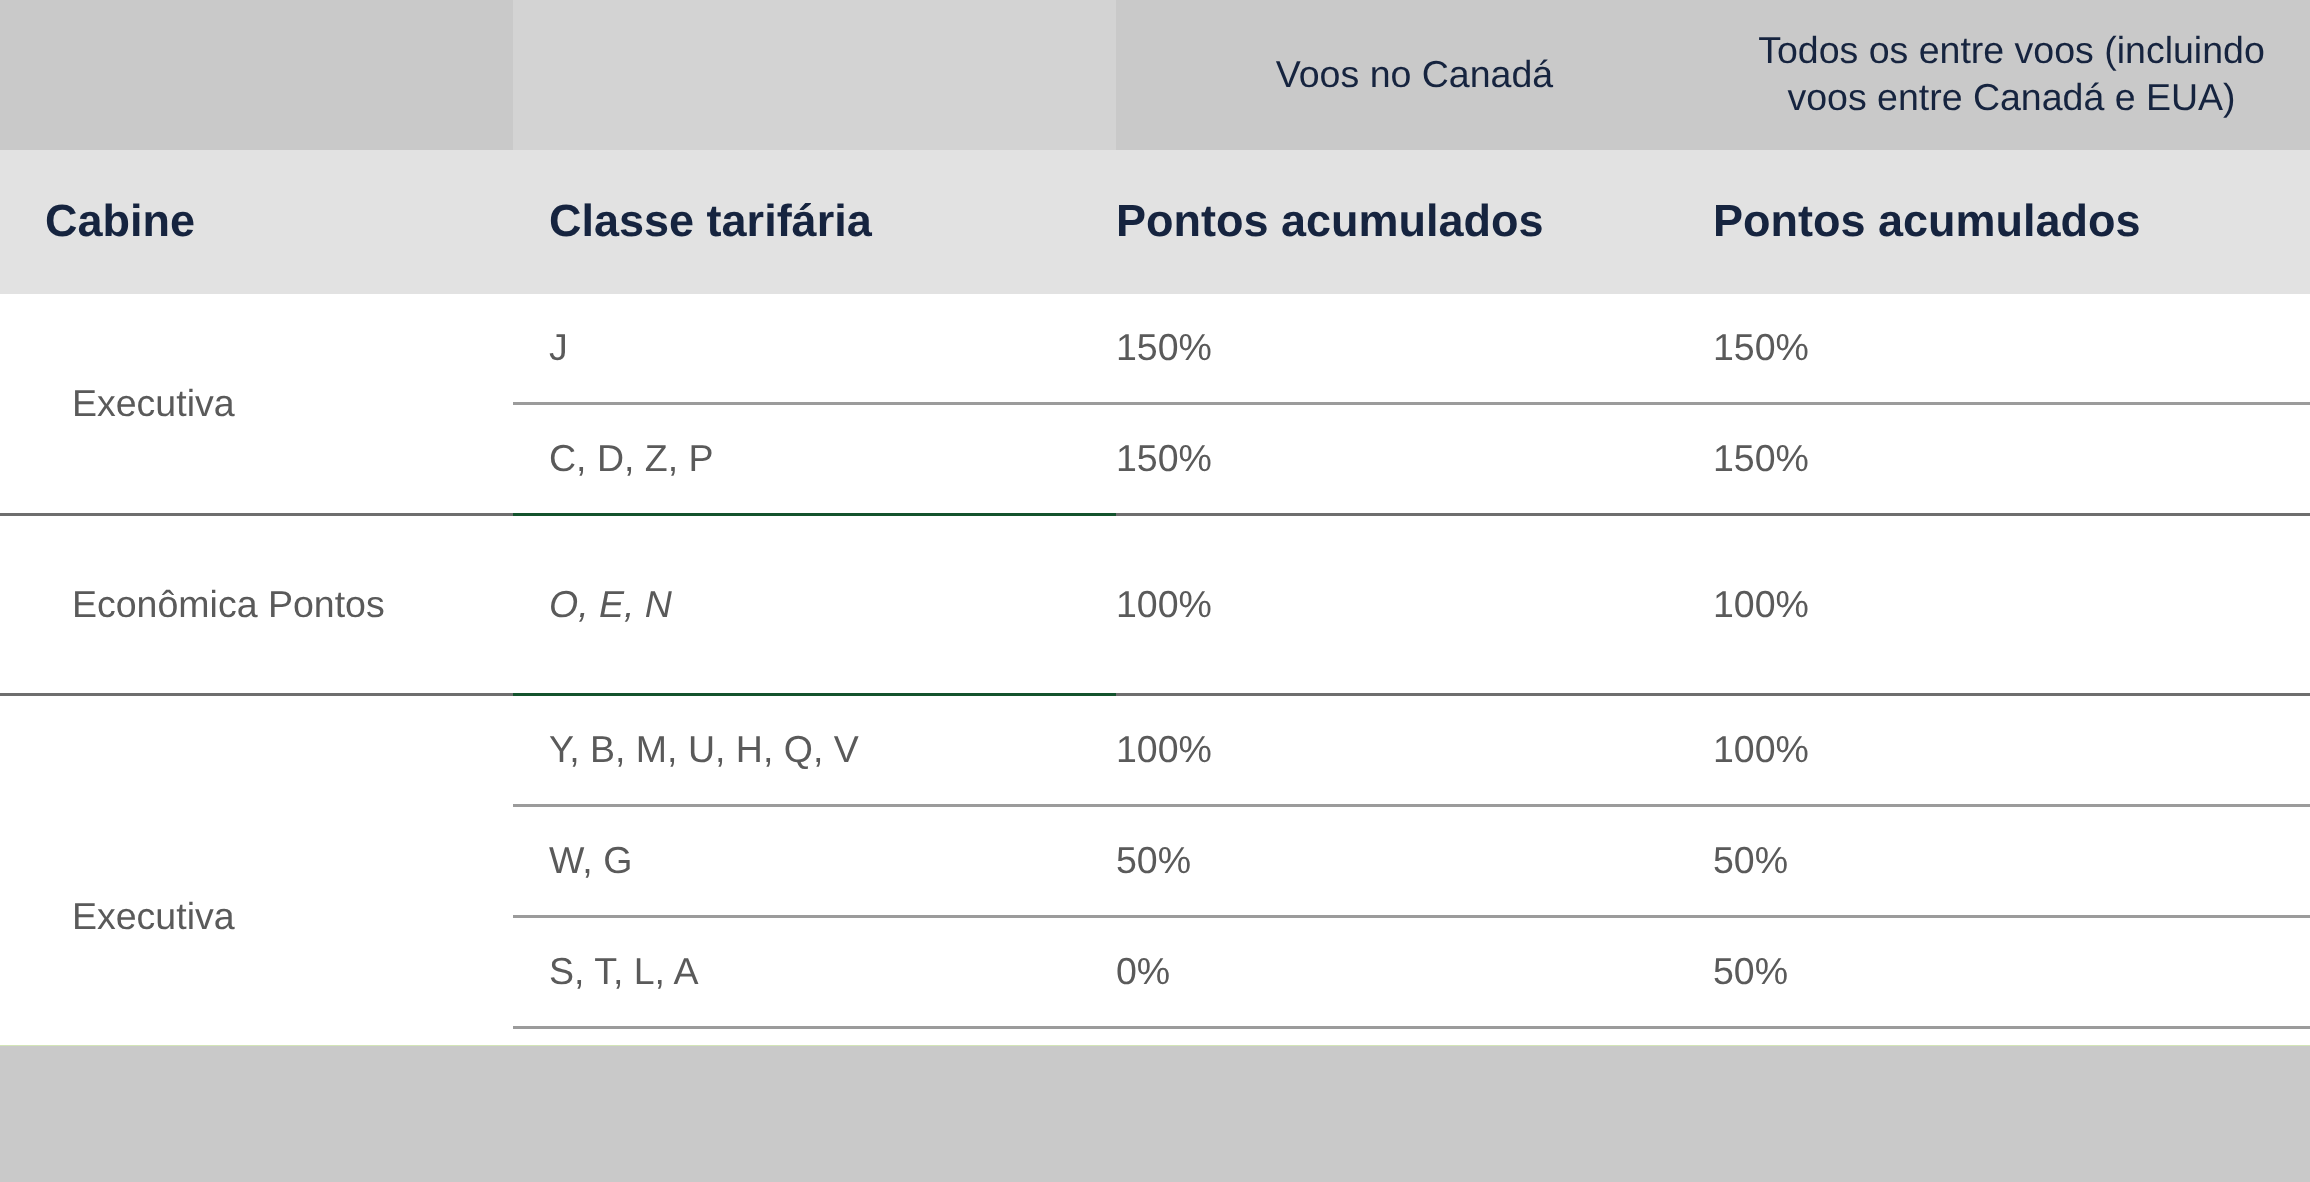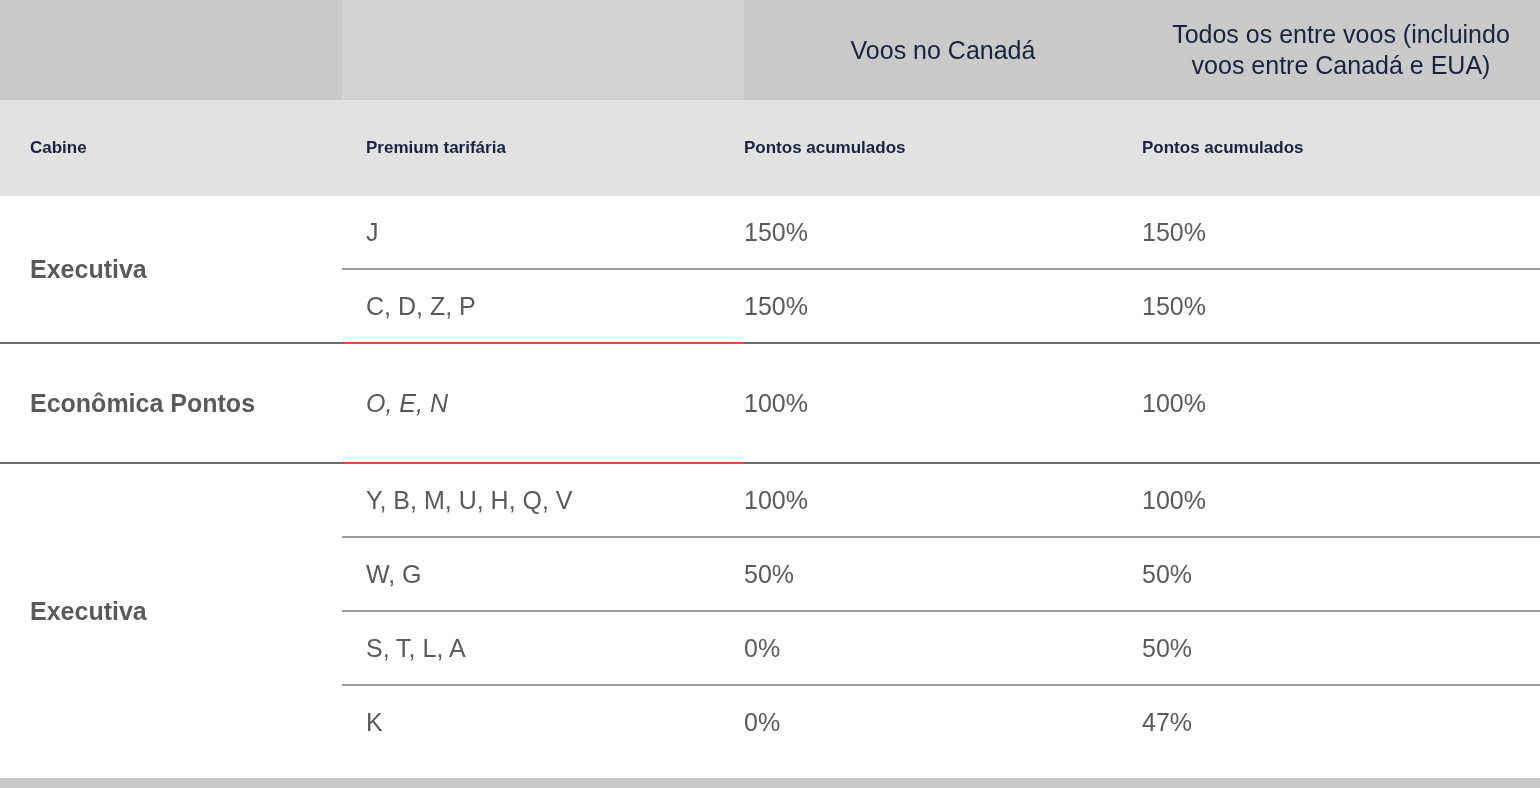--- a/index.html
+++ b/index.html
@@ -7,21 +7,21 @@
     padding: 0;
     background: #c9c9c9;
     width: 1540px;
     height: 788px;
     font-family: "Liberation Sans", sans-serif;
   }
 
   #page {
     position: relative;
     width: 1540px;
-    height: 778px;
+    height: 697px;
     background: #84cc16;
     overflow: hidden;
   }
 
   table.fare-table {
     width: 1540px;
     border-collapse: collapse;
     table-layout: fixed;
   }
 
@@ -53,21 +53,21 @@
     line-height: 31px;
     text-align: center;
     padding: 0 14px;
   }
 
   
   tr.main-header th {
     background: #e2e2e2;
     color: #16243f;
     font-weight: bold;
-    font-size: 17px;
+    font-size: 30px;
     height: 96px;
     vertical-align: middle;
     border: none;
     padding: 0;
   }
   tr.main-header th.left {
     text-align: left;
     padding-left: 30px;
   }
   tr.main-header th.left2 {
@@ -84,33 +84,32 @@
     color: #5a5a5a;
     font-size: 25px;
     vertical-align: middle;
     padding: 0;
     height: 72px;
   }
 
   td.cabin-cell {
     color: #5a5a5a;
     font-size: 25px;
-    padding-left: 30px;
+    padding-left: 48px;
     line-height: 31px;
     vertical-align: middle;
     border-bottom: 2px solid #6e6e6e;
-    font-weight: bold;
   }
   td.cabin-cell.nb { border-bottom: none; }
 
   td.fare-cell {
     padding-left: 24px;
     border-bottom: 2px solid #9b9b9b;
   }
-  td.fare-cell.group-end { border-bottom: 2px solid #ef4444; }
+  td.fare-cell.group-end { border-bottom: 2px solid #14532d; }
   td.fare-cell.last { border-bottom: none; }
 
   td.num-cell {
     text-align: left;
     border-bottom: 2px solid #9b9b9b;
   }
   td.num-cell.group-end { border-bottom: 2px solid #6e6e6e; }
   td.num-cell.last { border-bottom: none; }
 
   
@@ -133,21 +132,21 @@
     </colgroup>
     <thead>
       <tr class="super-header">
         <th class="blank-left"></th>
         <th class="blank-second"></th>
         <th class="grp">Voos no Canadá</th>
         <th class="grp">Todos os entre voos (incluindo voos entre Canadá e EUA)</th>
       </tr>
       <tr class="main-header">
         <th class="left">Cabine</th>
-        <th class="left2">Premium tarifária</th>
+        <th class="left2">Classe tarifária</th>
         <th class="center">Pontos acumulados</th>
         <th class="center">Pontos acumulados</th>
       </tr>
     </thead>
     <tbody>
 
       <tr>
         <td class="cabin-cell" rowspan="2">Executiva</td>
         <td class="fare-cell">J</td>
         <td class="num-cell">150%</td>

